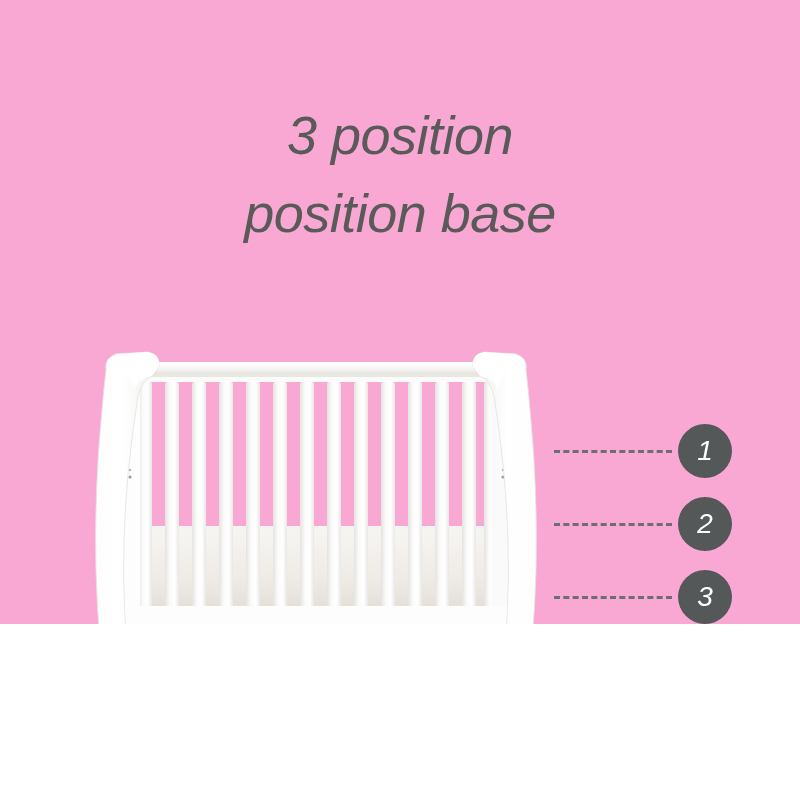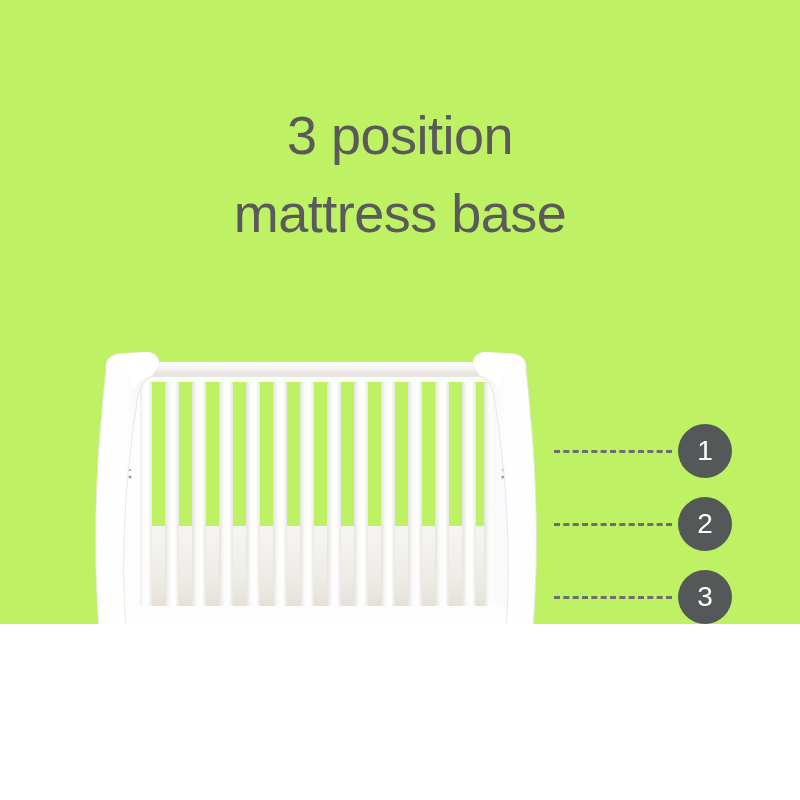--- a/index.html
+++ b/index.html
@@ -7,22 +7,23 @@
     padding: 0;
     background: #ffffff;
   }
   body {
     font-family: "Liberation Sans", sans-serif;
   }
   #canvas {
     position: relative;
     width: 800px;
     height: 624px;
-    background: #bef264;
+    background: #f9a8d4;
     overflow: hidden;
+    font-style: italic;
   }
 
   
   .title-block {
     position: absolute;
     left: 0;
     top: 96px;
     width: 800px;
     text-align: center;
     color: #5a5a5a;
@@ -76,21 +77,21 @@
   #callout-2 { left: 554px; top: 496px; }
   #callout-3 { left: 554px; top: 569px; }
 </style>
 </head>
 <body>
 
 <div id="canvas">
 
   <div class="title-block">
     <span class="title-line">3 position</span>
-    <span class="title-line">mattress base</span>
+    <span class="title-line">position base</span>
   </div>
 
   <div class="product-photo">
     <svg width="500" height="380" viewBox="0 0 500 380" xmlns="http://www.w3.org/2000/svg">
       <defs>
         <linearGradient id="panelGrad" x1="0" y1="0" x2="1" y2="0">
           <stop offset="0%" stop-color="#fdfdfd"></stop>
           <stop offset="45%" stop-color="#ffffff"></stop>
           <stop offset="100%" stop-color="#ececea"></stop>
         </linearGradient>

